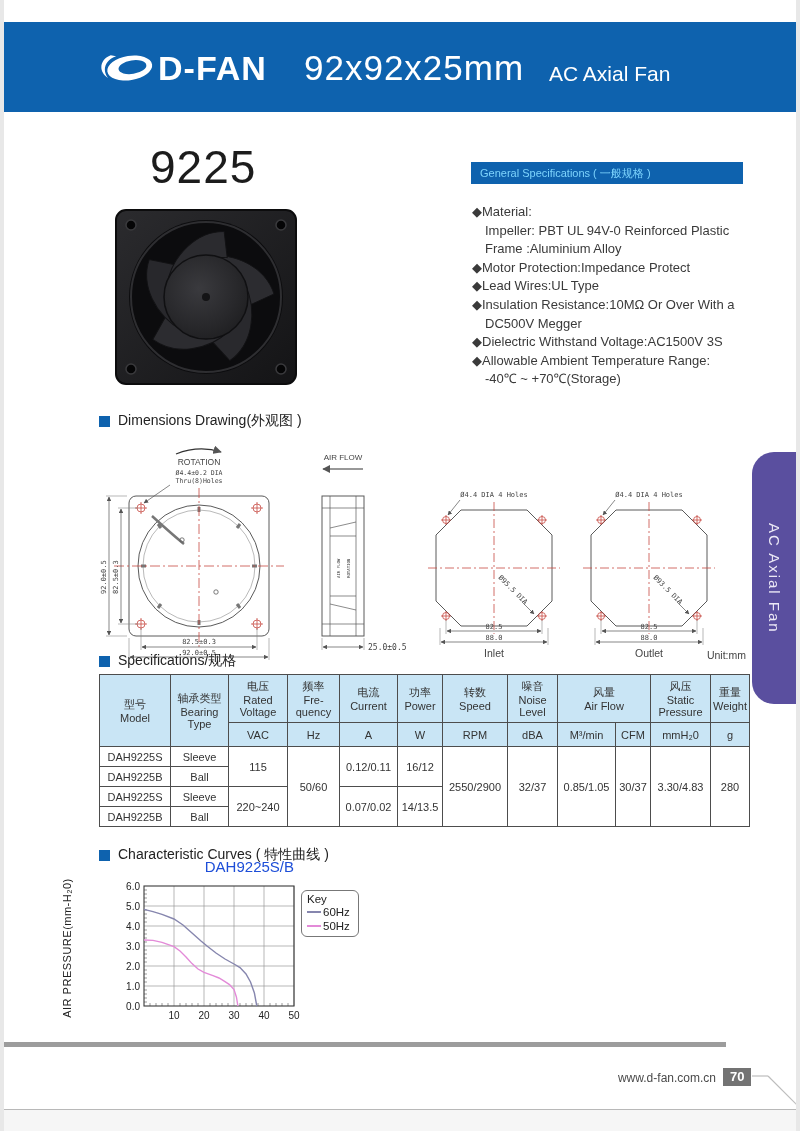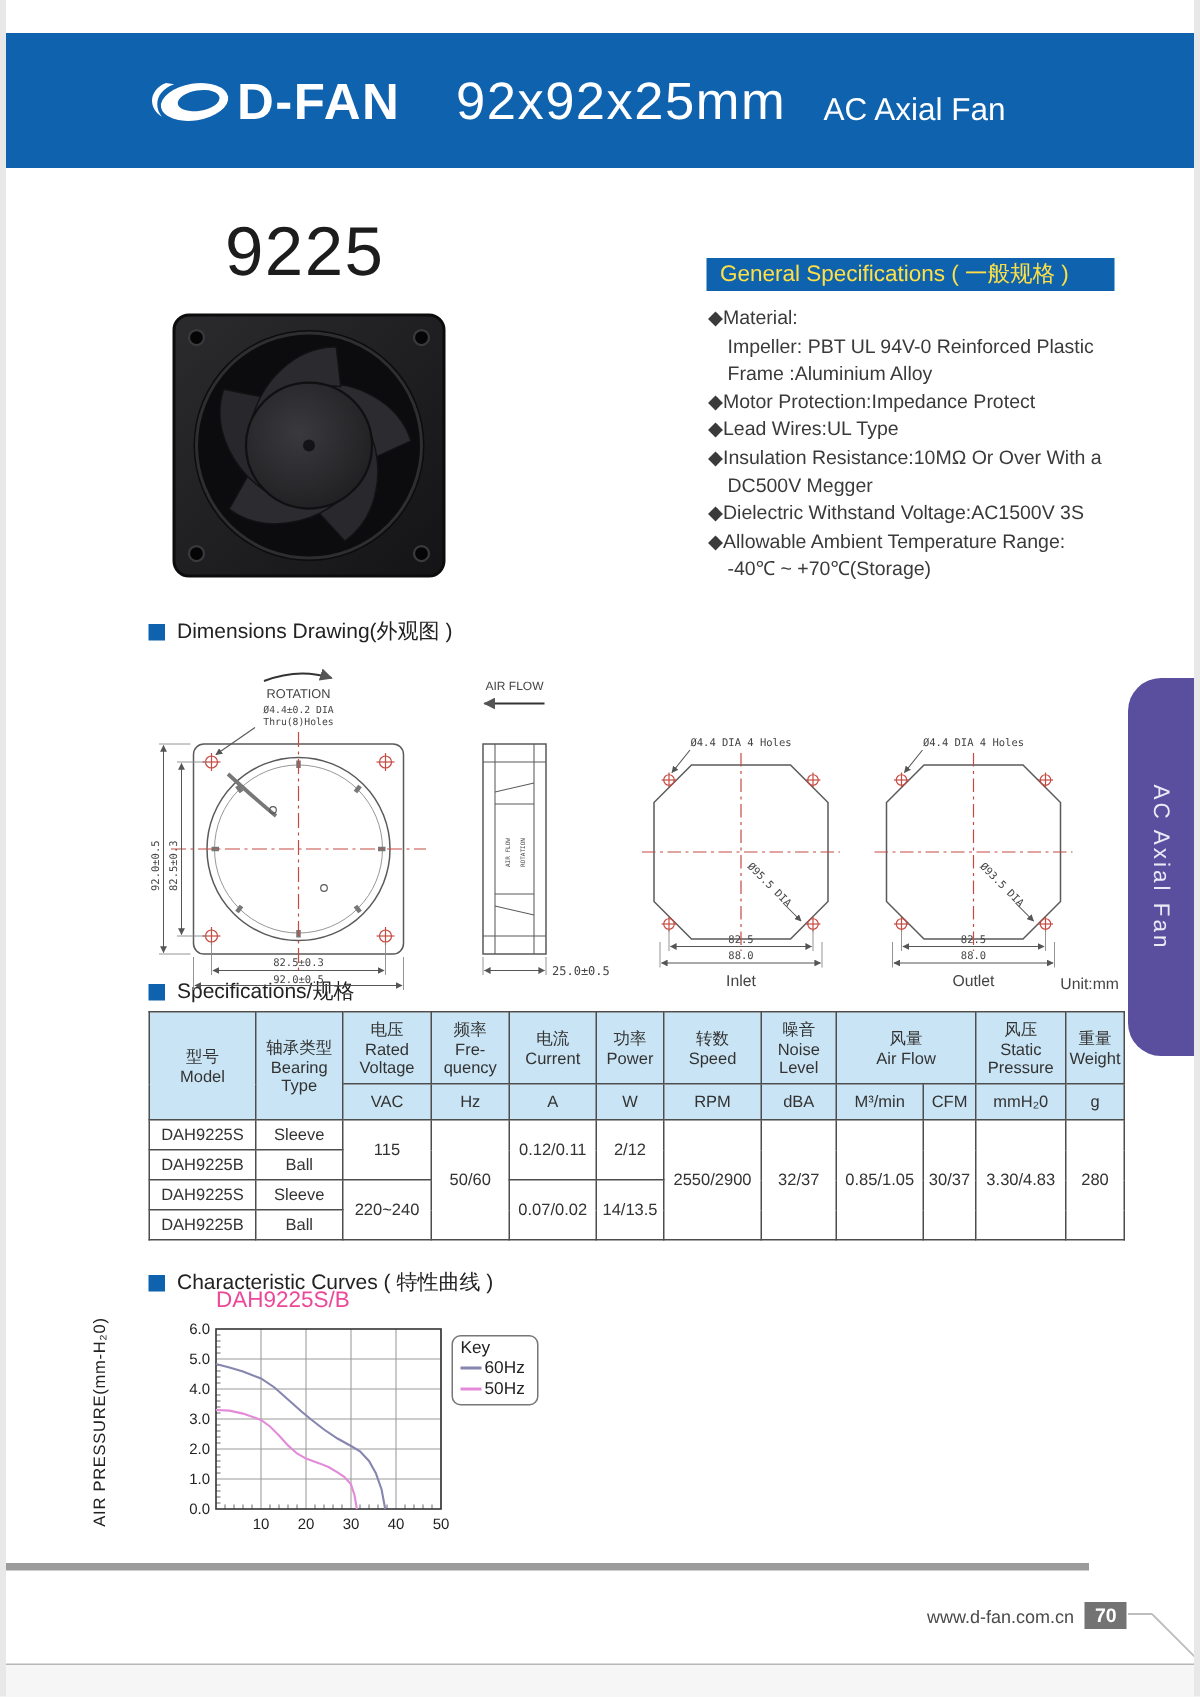--- a/index.html
+++ b/index.html
@@ -11,22 +11,22 @@
   .brand { position:absolute; left:94px; top:24px; display:flex; align-items:center; }
   .brand-name { color:#fff; font-size:34px; font-weight:bold; letter-spacing:1px; margin-left:2px; }
   .size-title { position:absolute; left:300px; top:26px; color:#fff; font-size:35px; font-weight:400; letter-spacing:1px; }
   .subtitle { position:absolute; left:545px; top:40px; color:#fff; font-size:21px; }
 
   
   .model-heading { position:absolute; left:146px; top:140px; font-size:46px; color:#1c1c1c; letter-spacing:1px; }
   .product-photo { position:absolute; left:110px; top:206px; }
 
   
-  .gs-titlebar { position:absolute; left:467px; top:172px; width:272px; height:22px; background:#0e62ae;
-                 color:#fde047; font-size:15px; line-height:22px; padding-left:9px; }
+  .gs-titlebar { position:absolute; left:467px; top:162px; width:272px; height:22px; background:#0e62ae;
+                 color:#7dd3fc; font-size:11px; line-height:22px; padding-left:9px; }
   .gs-list { position:absolute; left:468px; top:203px; width:300px; font-size:13px; color:#3a3a3a; }
   .gs-line { line-height:18.6px; white-space:nowrap; }
   .gs-line.cont { padding-left:13px; }
 
   
   .sec-head { position:absolute; left:95px; font-size:14px; color:#222; display:flex; align-items:center; }
   .sec-head .sq { width:11px; height:11px; background:#0e62ae; margin-right:8px; flex:none; }
   .sec-dims { top:412px; } .sec-specs { top:652px; } .sec-curves { top:846px; }
 
   
@@ -42,21 +42,21 @@
   
   .spec-table { position:absolute; left:95px; top:674px; width:650px; border-collapse:collapse;
                 table-layout:fixed; font-size:11px; color:#333; text-align:center; }
   .spec-table th, .spec-table td { border:1px solid #4d4d4d; font-weight:normal; padding:1px 1px; }
   .spec-table thead th { background:#c9e5f5; }
   .spec-table .hrow1 th { height:48px;margin-left:24px; }
   .spec-table .hrow2 th { height:24px; }
   .spec-table tbody td { height:20px; background:#fff; }
 
   
-  .curves-title { position:absolute; left:140px; top:858px; width:150px; text-align:left; font-size:15px; color:#ec4899; }
+  .curves-title { position:absolute; left:140px; top:858px; width:150px; text-align:right; font-size:15px; color:#1d4ed8; }
   .y-axis-label { position:absolute; left:-27px; top:942px; width:180px; text-align:center; font-size:11px;
                   color:#222; transform:rotate(-90deg); letter-spacing:0.5px; }
   .curves-plot { position:absolute; left:104px; top:876px; }
   .legend-box { position:absolute; left:297px; top:890px; border:1px solid #777; border-radius:6px;
                 background:#fff; font-size:11.5px; color:#222; padding:2px 8px 3px 5px; }
   .legend-row { display:flex; align-items:center; line-height:14px; }
   .legend-swatch { width:14px; height:2px; margin-right:2px; flex:none; }
 
   
   .footer-bar { position:absolute; left:0; top:1042px; width:722px; height:5px; background:#9c9c9c; }
@@ -382,21 +382,21 @@
         <th>g</th>
       </tr>
     </thead>
     <tbody>
       <tr>
         <td>DAH9225S</td>
         <td>Sleeve</td>
         <td rowspan="2">115</td>
         <td rowspan="4">50/60</td>
         <td rowspan="2">0.12/0.11</td>
-        <td rowspan="2">2/12</td>
+        <td rowspan="2">16/12</td>
         <td rowspan="4">2550/2900</td>
         <td rowspan="4">32/37</td>
         <td rowspan="4">0.85/1.05</td>
         <td rowspan="4">30/37</td>
         <td rowspan="4">3.30/4.83</td>
         <td rowspan="4">280</td>
       </tr>
       <tr>
         <td>DAH9225B</td>
         <td>Ball</td>

